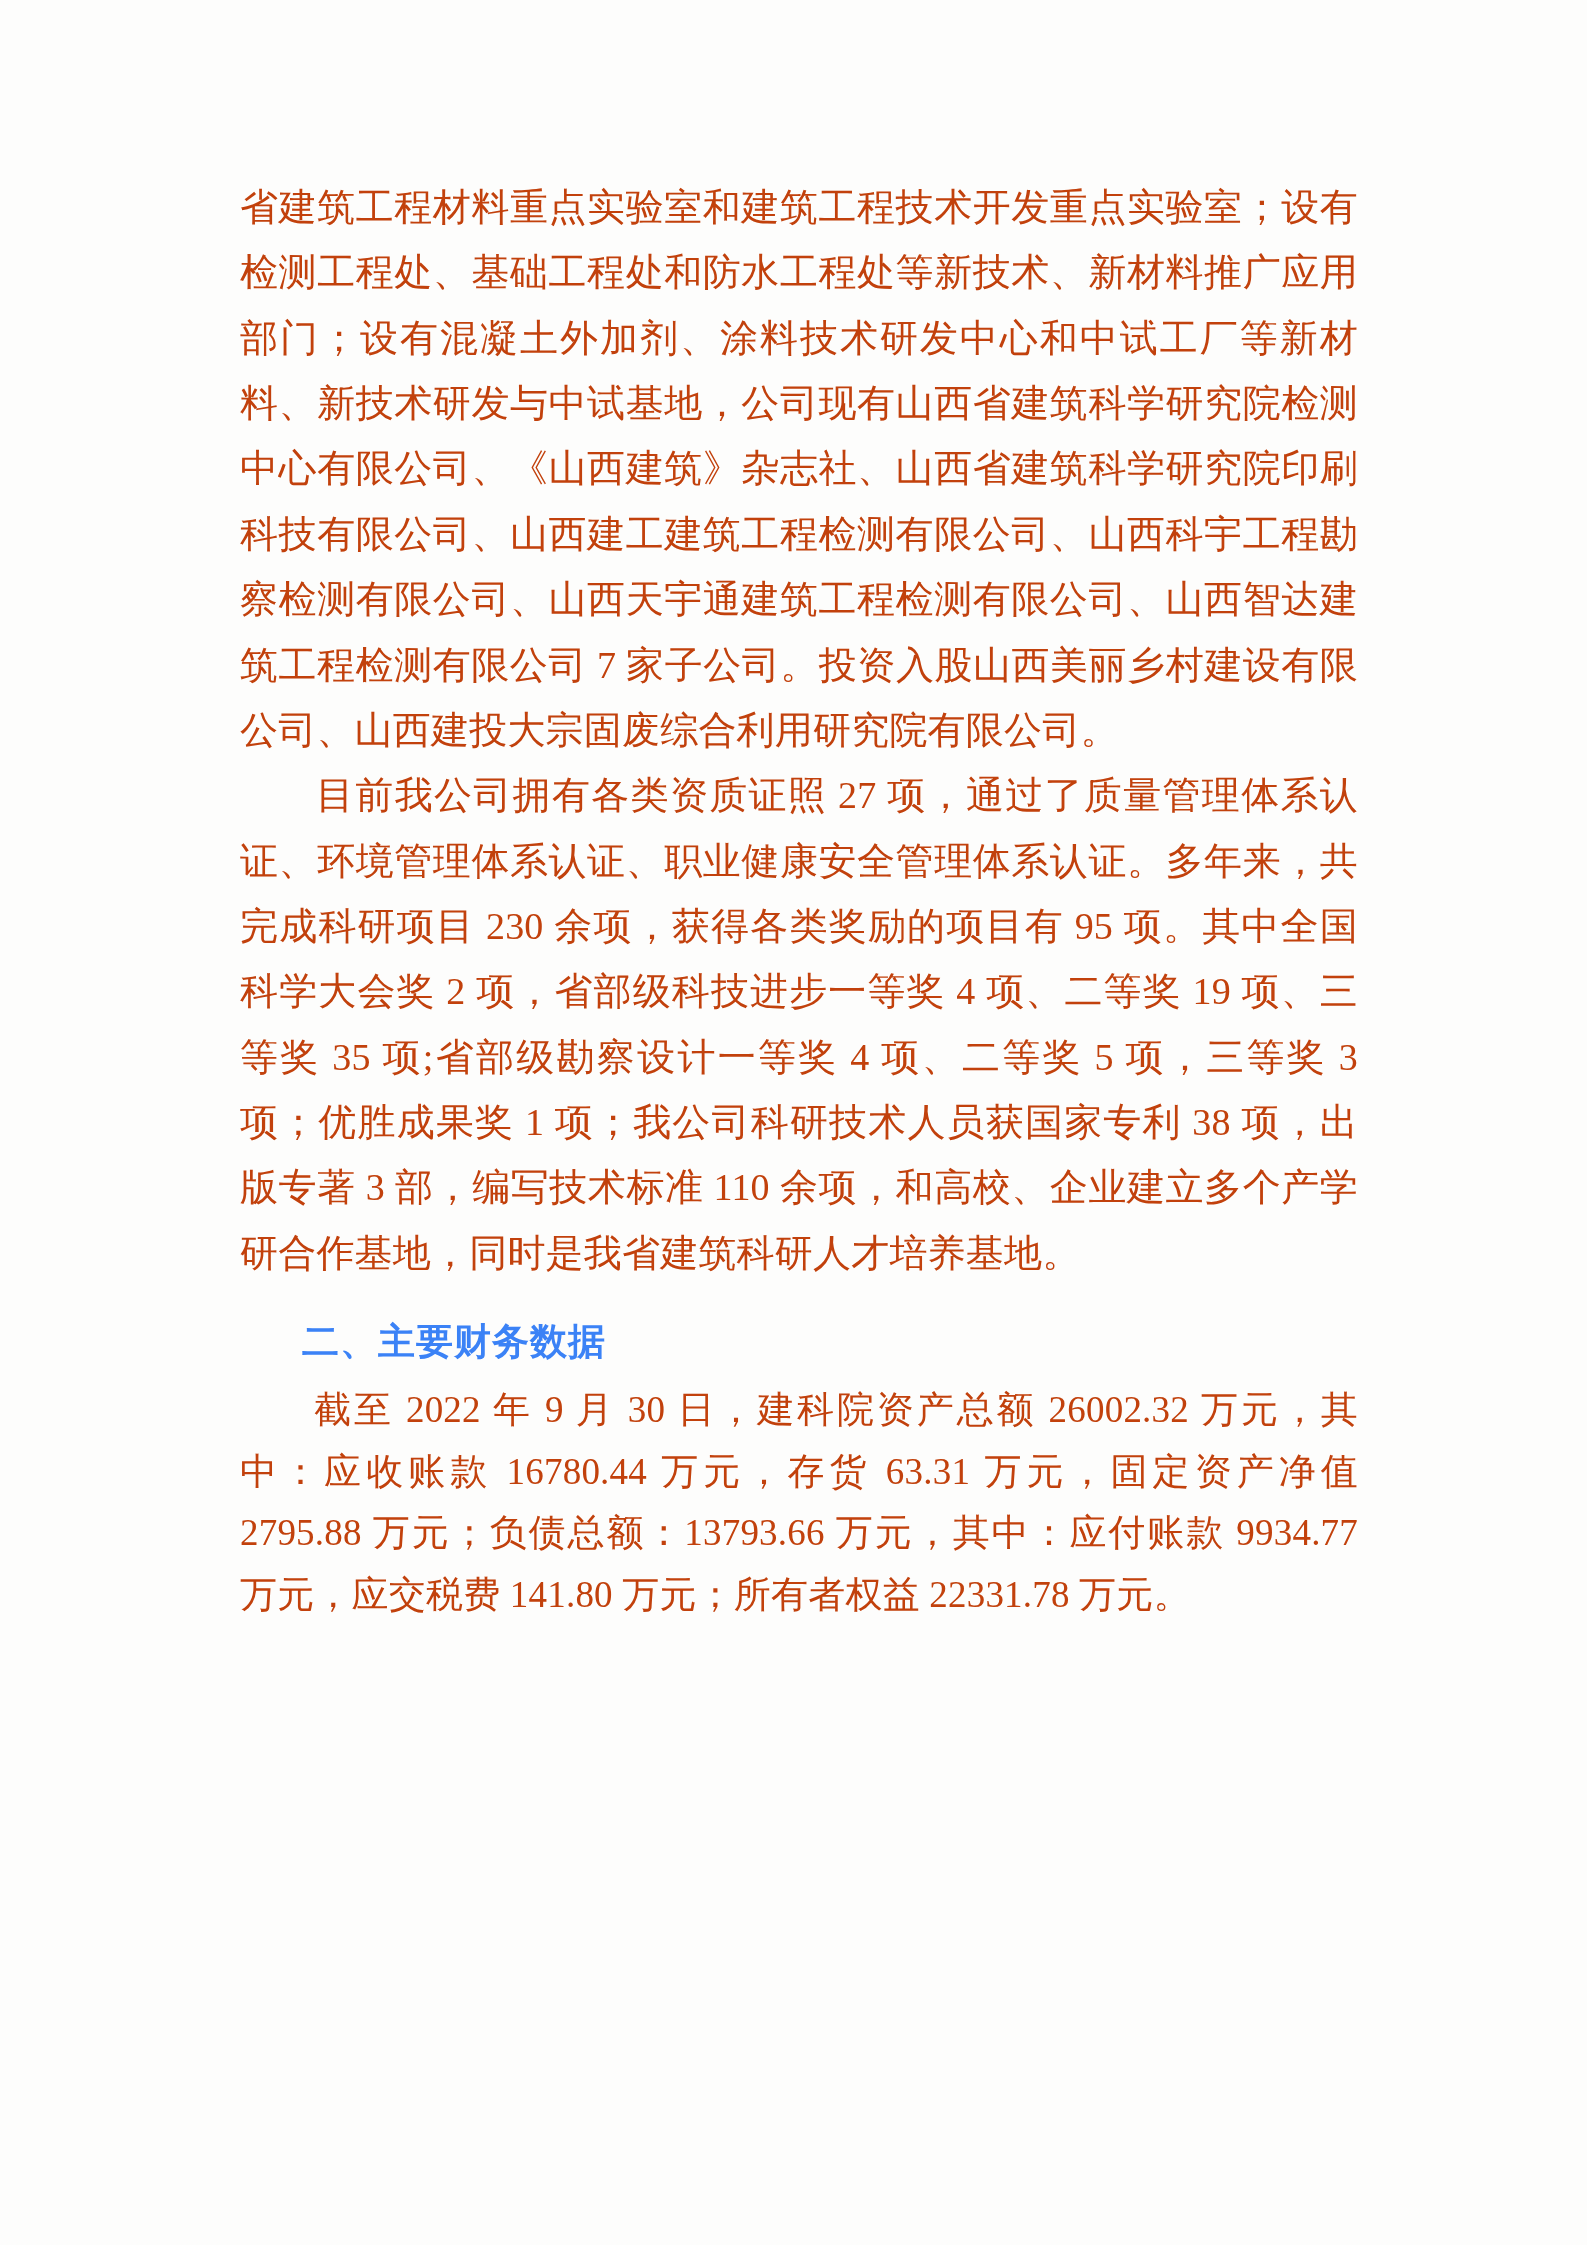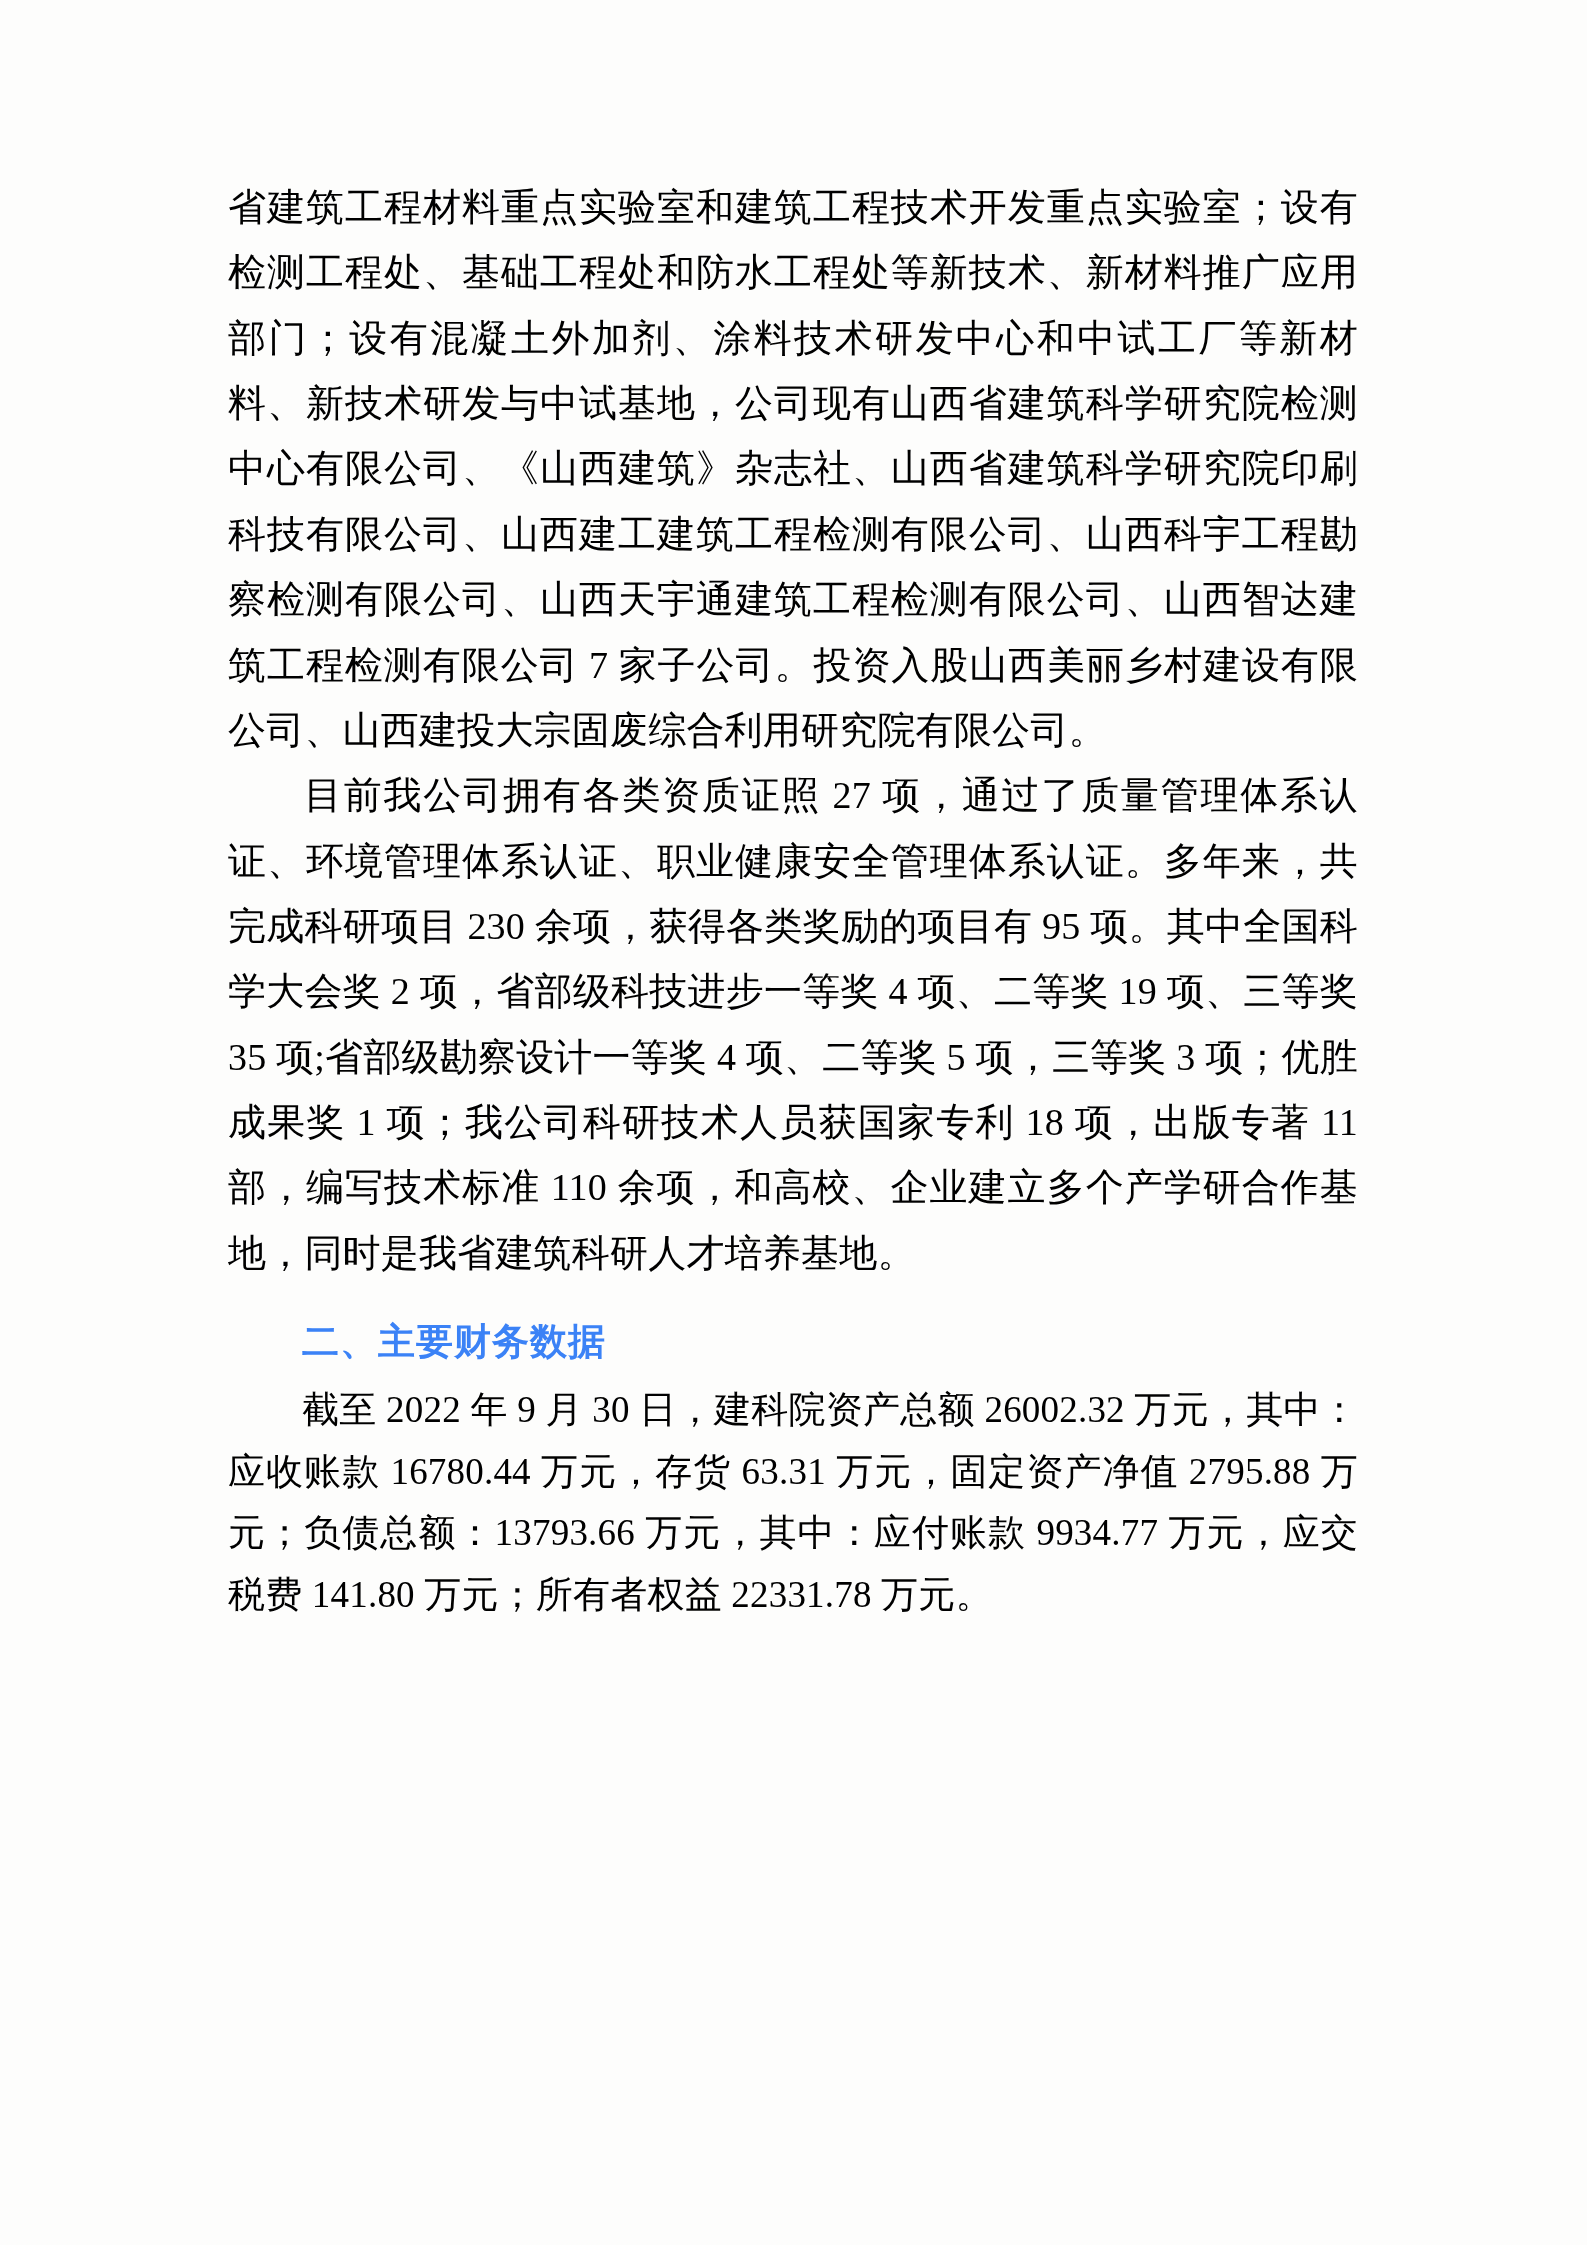--- a/index.html
+++ b/index.html
@@ -27,23 +27,23 @@
     position: absolute;
     left: 228px;
     top: 175px;
     width: 1130px;
   }
   .para {
     font-size: 38px;
     line-height: 1.72;
     text-align: justify;
     text-justify: inter-ideograph;
-    margin: 0 0 0 0;
+    margin: 0 0 0 12px;
     letter-spacing: 0.2px;
-    color: #000000;
+    color: #c2410c;
   }
   .para.indent {
     text-indent: 2em;
   }
   .heading {
     font-family: "DejaVu Sans", "Liberation Sans", sans-serif;
     font-weight: bold;
     font-size: 37px;
     line-height: 1.6;
     text-indent: 2em;
@@ -57,20 +57,20 @@
   }
 </style>
 </head>
 <body>
 
 <div class="page">
   <div class="content">
 
     <p class="para">省建筑工程材料重点实验室和建筑工程技术开发重点实验室；设有检测工程处、基础工程处和防水工程处等新技术、新材料推广应用部门；设有混凝土外加剂、涂料技术研发中心和中试工厂等新材料、新技术研发与中试基地，公司现有山西省建筑科学研究院检测中心有限公司、《山西建筑》杂志社、山西省建筑科学研究院印刷科技有限公司、山西建工建筑工程检测有限公司、山西科宇工程勘察检测有限公司、山西天宇通建筑工程检测有限公司、山西智达建筑工程检测有限公司 7 家子公司。投资入股山西美丽乡村建设有限公司、山西建投大宗固废综合利用研究院有限公司。</p>
 
-    <p class="para indent">目前我公司拥有各类资质证照 27 项，通过了质量管理体系认证、环境管理体系认证、职业健康安全管理体系认证。多年来，共完成科研项目 230 余项，获得各类奖励的项目有 95 项。其中全国科学大会奖 2 项，省部级科技进步一等奖 4 项、二等奖 19 项、三等奖 35 项;省部级勘察设计一等奖 4 项、二等奖 5 项，三等奖 3 项；优胜成果奖 1 项；我公司科研技术人员获国家专利 18 项，出版专著 11 部，编写技术标准 110 余项，和高校、企业建立多个产学研合作基地，同时是我省建筑科研人才培养基地。</p>
+    <p class="para indent">目前我公司拥有各类资质证照 27 项，通过了质量管理体系认证、环境管理体系认证、职业健康安全管理体系认证。多年来，共完成科研项目 230 余项，获得各类奖励的项目有 95 项。其中全国科学大会奖 2 项，省部级科技进步一等奖 4 项、二等奖 19 项、三等奖 35 项;省部级勘察设计一等奖 4 项、二等奖 5 项，三等奖 3 项；优胜成果奖 1 项；我公司科研技术人员获国家专利 38 项，出版专著 3 部，编写技术标准 110 余项，和高校、企业建立多个产学研合作基地，同时是我省建筑科研人才培养基地。</p>
 
     <h2 class="heading">二、主要财务数据</h2>
 
     <p class="para fin indent">截至 2022 年 9 月 30 日，建科院资产总额 26002.32 万元，其中：应收账款 16780.44 万元，存货 63.31 万元，固定资产净值 2795.88 万元；负债总额：13793.66 万元，其中：应付账款 9934.77 万元，应交税费 141.80 万元；所有者权益 22331.78 万元。</p>
 
   </div>
 </div>
 
 </body></html>

